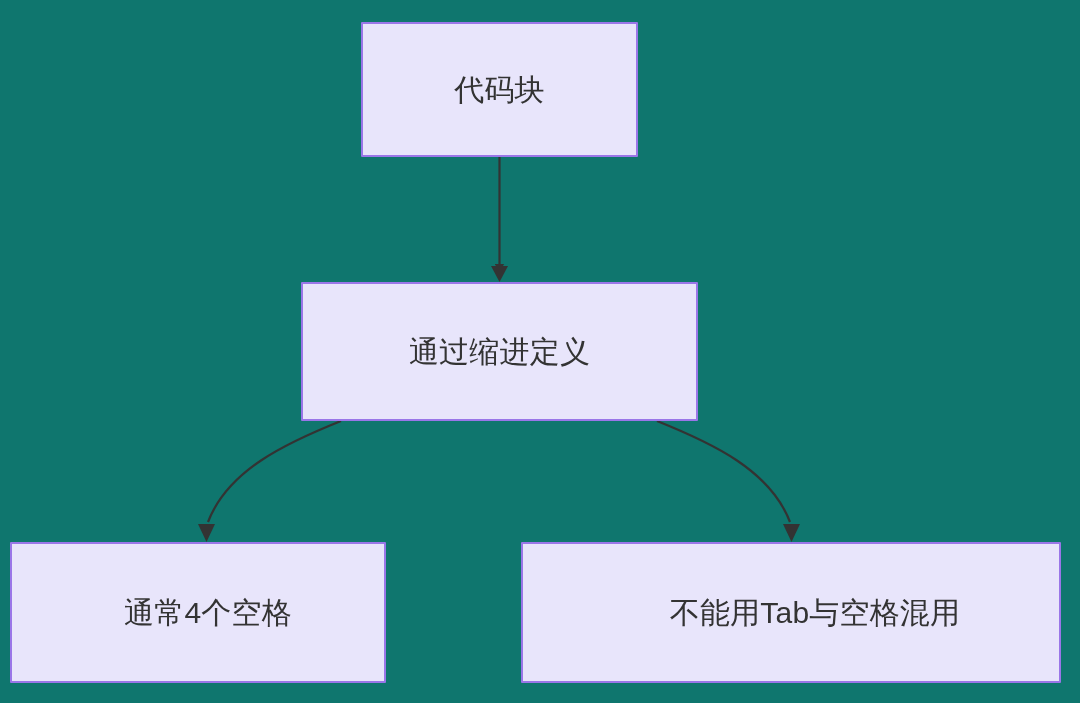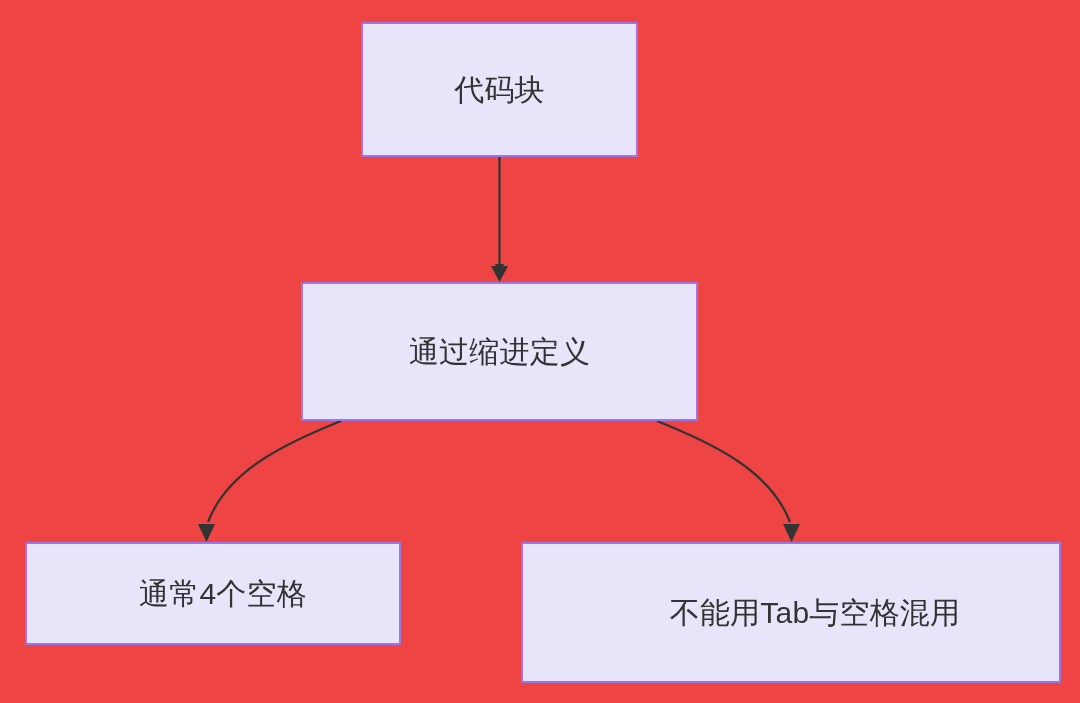--- a/index.html
+++ b/index.html
@@ -7,21 +7,21 @@
     padding: 0;
     background: #ffffff;
   }
   body {
     font-family: "Liberation Sans", "DejaVu Sans", sans-serif;
   }
   #flowchart-canvas {
     position: relative;
     width: 1080px;
     height: 703px;
-    background: #ef4444;
+    background: #0f766e;
     overflow: hidden;
   }
   #edge-layer {
     position: absolute;
     left: 0;
     top: 0;
     width: 1080px;
     height: 703px;
     pointer-events: none;
   }
@@ -51,24 +51,24 @@
     width: 277px;
     height: 135px;
   }
   #node-indent-def {
     left: 301px;
     top: 282px;
     width: 397px;
     height: 139px;
   }
   #node-four-spaces {
-    left: 25px;
+    left: 10px;
     top: 542px;
     width: 376px;
-    height: 103px;
+    height: 141px;
     padding-left: 20px;
   }
   #node-no-tab-mix {
     left: 521px;
     top: 542px;
     width: 540px;
     height: 141px;
     padding-left: 48px;
   }
 </style>

